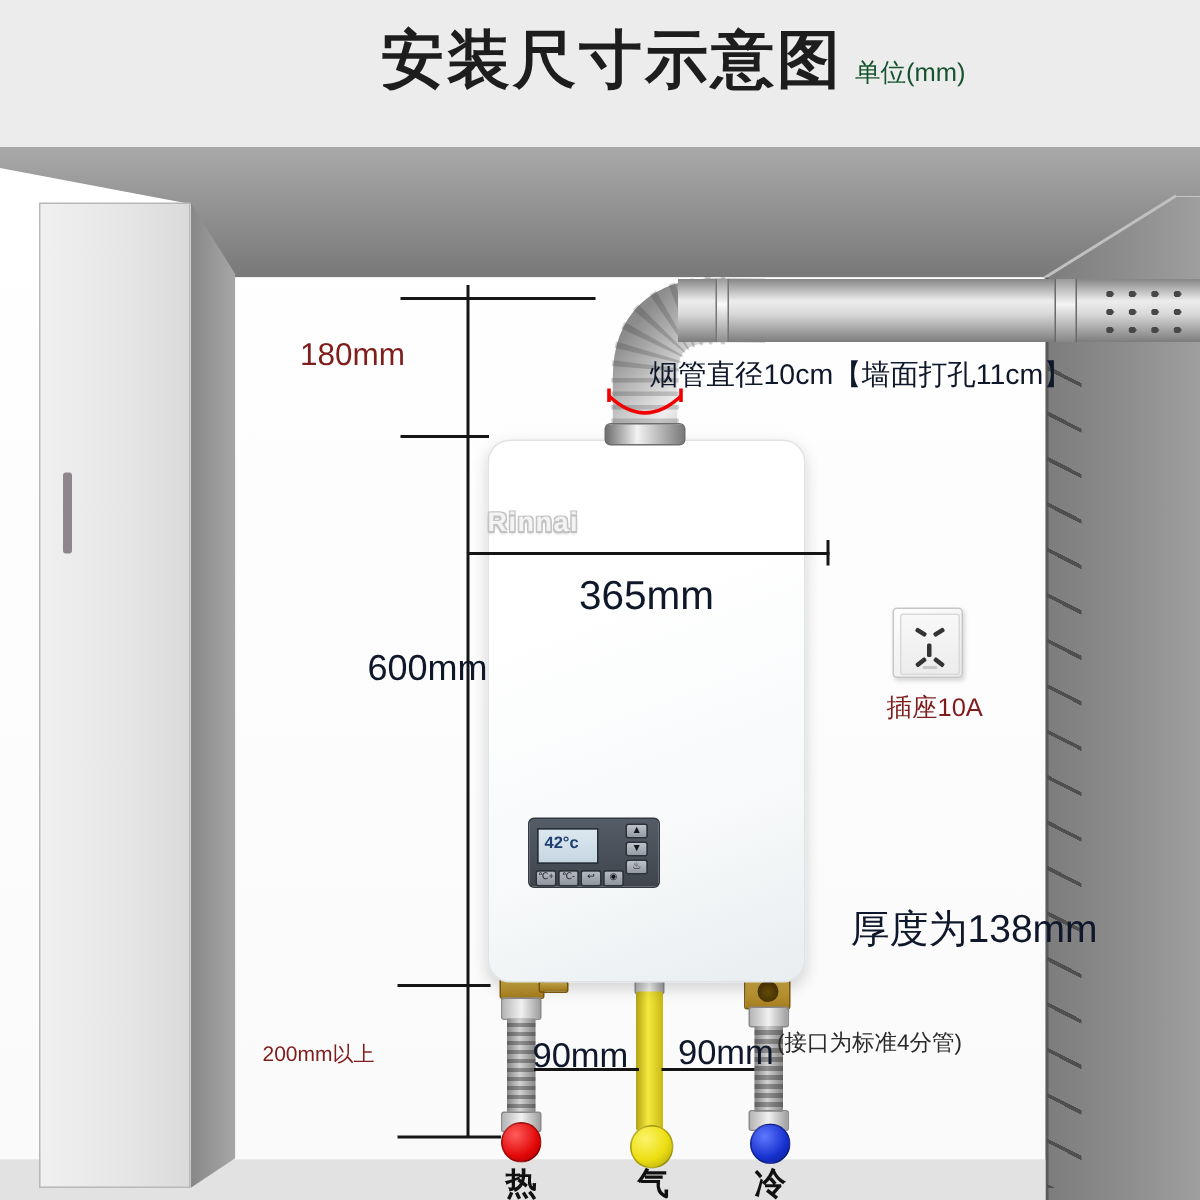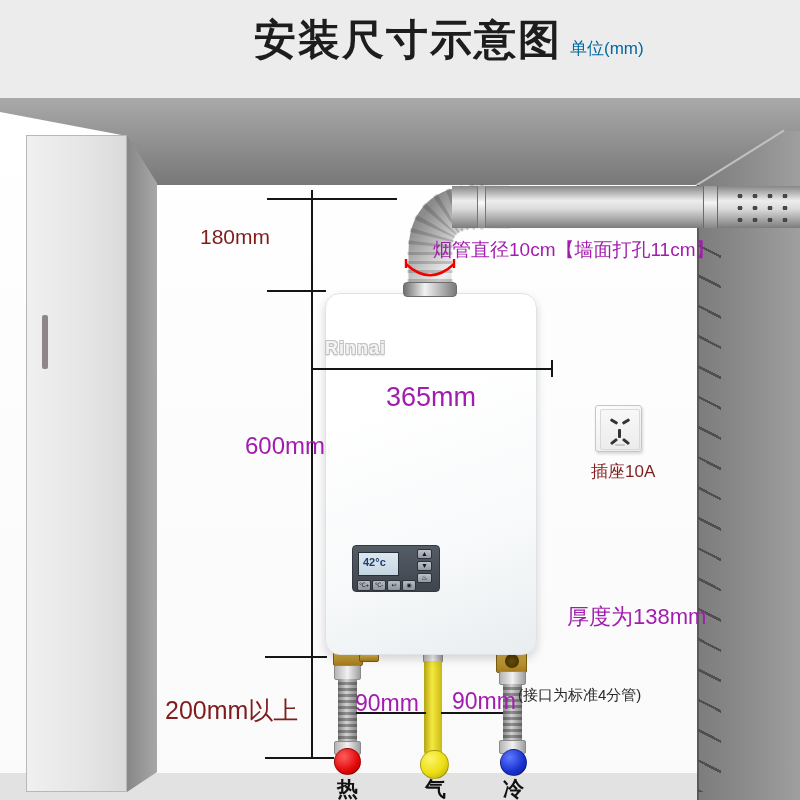--- a/index.html
+++ b/index.html
@@ -5,21 +5,21 @@
   html,body{margin:0;padding:0;}
   body{
     width:800px;height:800px;position:relative;overflow:hidden;
     background:#ececec;
     font-family:"Liberation Sans","DejaVu Sans",sans-serif;
   }
   .abs{position:absolute;}
   
   #title{top:12px;left:0;width:784px;text-align:center;padding-left:32px;box-sizing:border-box;
          font-size:42px;font-weight:bold;color:#1d1d1d;letter-spacing:2px;}
-  #unit{top:37px;left:570px;font-size:17px;color:#0369a1;}
+  #unit{top:37px;left:570px;font-size:17px;color:#14532d;}
   
   #back-wall{left:0;top:98px;width:800px;height:675px;background:linear-gradient(180deg,#ffffff,#fafafa);}
   #ceiling{left:0;top:98px;width:800px;height:87px;
     background:linear-gradient(180deg,#a9a9a9 0%,#8e8e8e 55%,#787878 100%);
     clip-path:polygon(0 0,800px 0,800px 33px,783px 33px,697px 87px,157px 87px,127px 38px,0 14px);}
   #right-wall{left:697px;top:131px;width:103px;height:669px;
     background:linear-gradient(90deg,#7c7c7c,#8e8e8e 55%,#9f9f9f);
     clip-path:polygon(0 54px,86px 0,103px 0,103px 669px,0 669px);}
   #wall-edge{left:697px;top:185px;width:2px;height:615px;background:#5a5a5a;}
   #corner-line{left:688px;top:157px;width:104px;height:2px;background:#c0c0c0;transform:rotate(-32deg);}
@@ -114,29 +114,29 @@
   #tick-top{left:267px;top:198px;width:130px;height:2px;}
   #tick-ht{left:267px;top:290px;width:59px;height:2px;}
   #width-line{left:312px;top:368px;width:241px;height:2px;}
   #width-tick{left:551px;top:360px;width:2px;height:17px;}
   #tick-hb{left:265px;top:656px;width:62px;height:2px;}
   #tick-fl{left:265px;top:757px;width:69px;height:2px;}
   #u90-l{left:356px;top:712px;width:70px;height:2px;}
   #u90-r{left:441px;top:712px;width:62px;height:2px;}
   #arc{left:402px;top:258px;width:56px;height:26px;}
   
-  .red{color:#a21caf;}
+  .red{color:#0f172a;}
   .blk{color:#7f1d1d;}
   #t-180{left:190px;top:225px;width:80px;text-align:right;font-size:21px;}
   #t-flue{left:433px;top:237px;font-size:19px;}
   #t-365{left:386px;top:382px;font-size:27px;}
   #t-600{left:245px;top:432px;font-size:24px;}
   #t-socket{left:591px;top:460px;font-size:17px;}
-  #t-depth{left:567px;top:602px;font-size:22px;text-align:right;}
-  #t-200{left:165px;top:694px;font-size:25px;}
+  #t-depth{left:567px;top:602px;font-size:26px;text-align:right;}
+  #t-200{left:175px;top:694px;font-size:14px;}
   #t-90l{left:355px;top:690px;font-size:23px;}
   #t-90r{left:452px;top:688px;font-size:23px;}
   #t-conn{left:518px;top:686px;font-size:15px;color:#2a2a2a;}
   .pipe-lbl{font-size:21px;font-weight:600;color:#111;}
   #lbl-hot{left:337px;top:775px;}
   #lbl-gas{left:425px;top:775px;}
   #lbl-cold{left:503px;top:775px;}
 </style>
 </head>
 <body>

